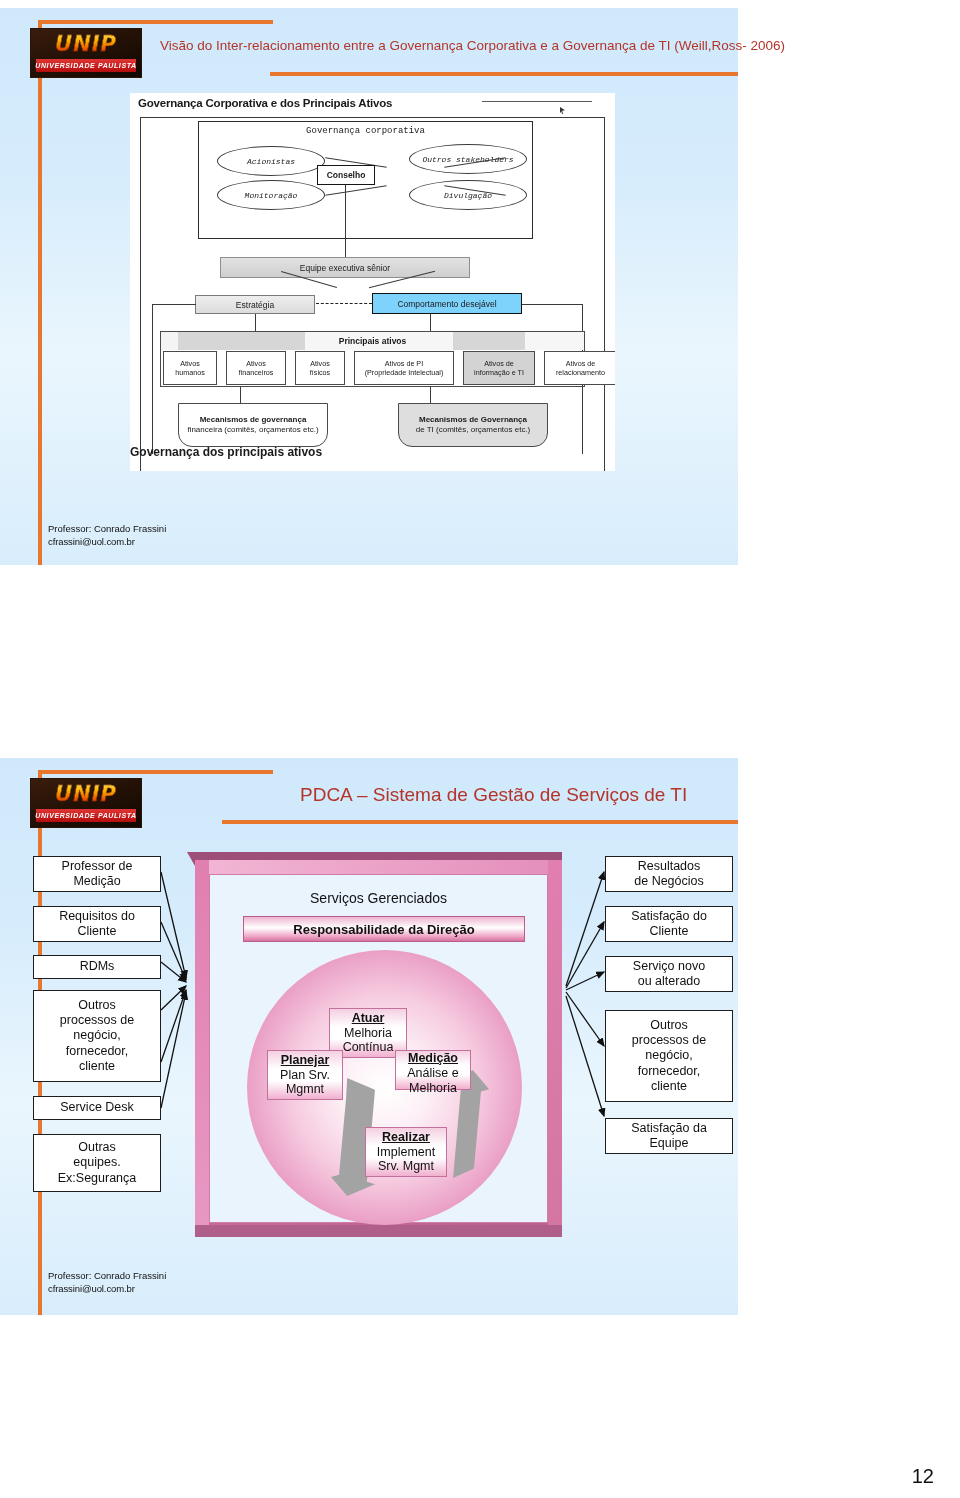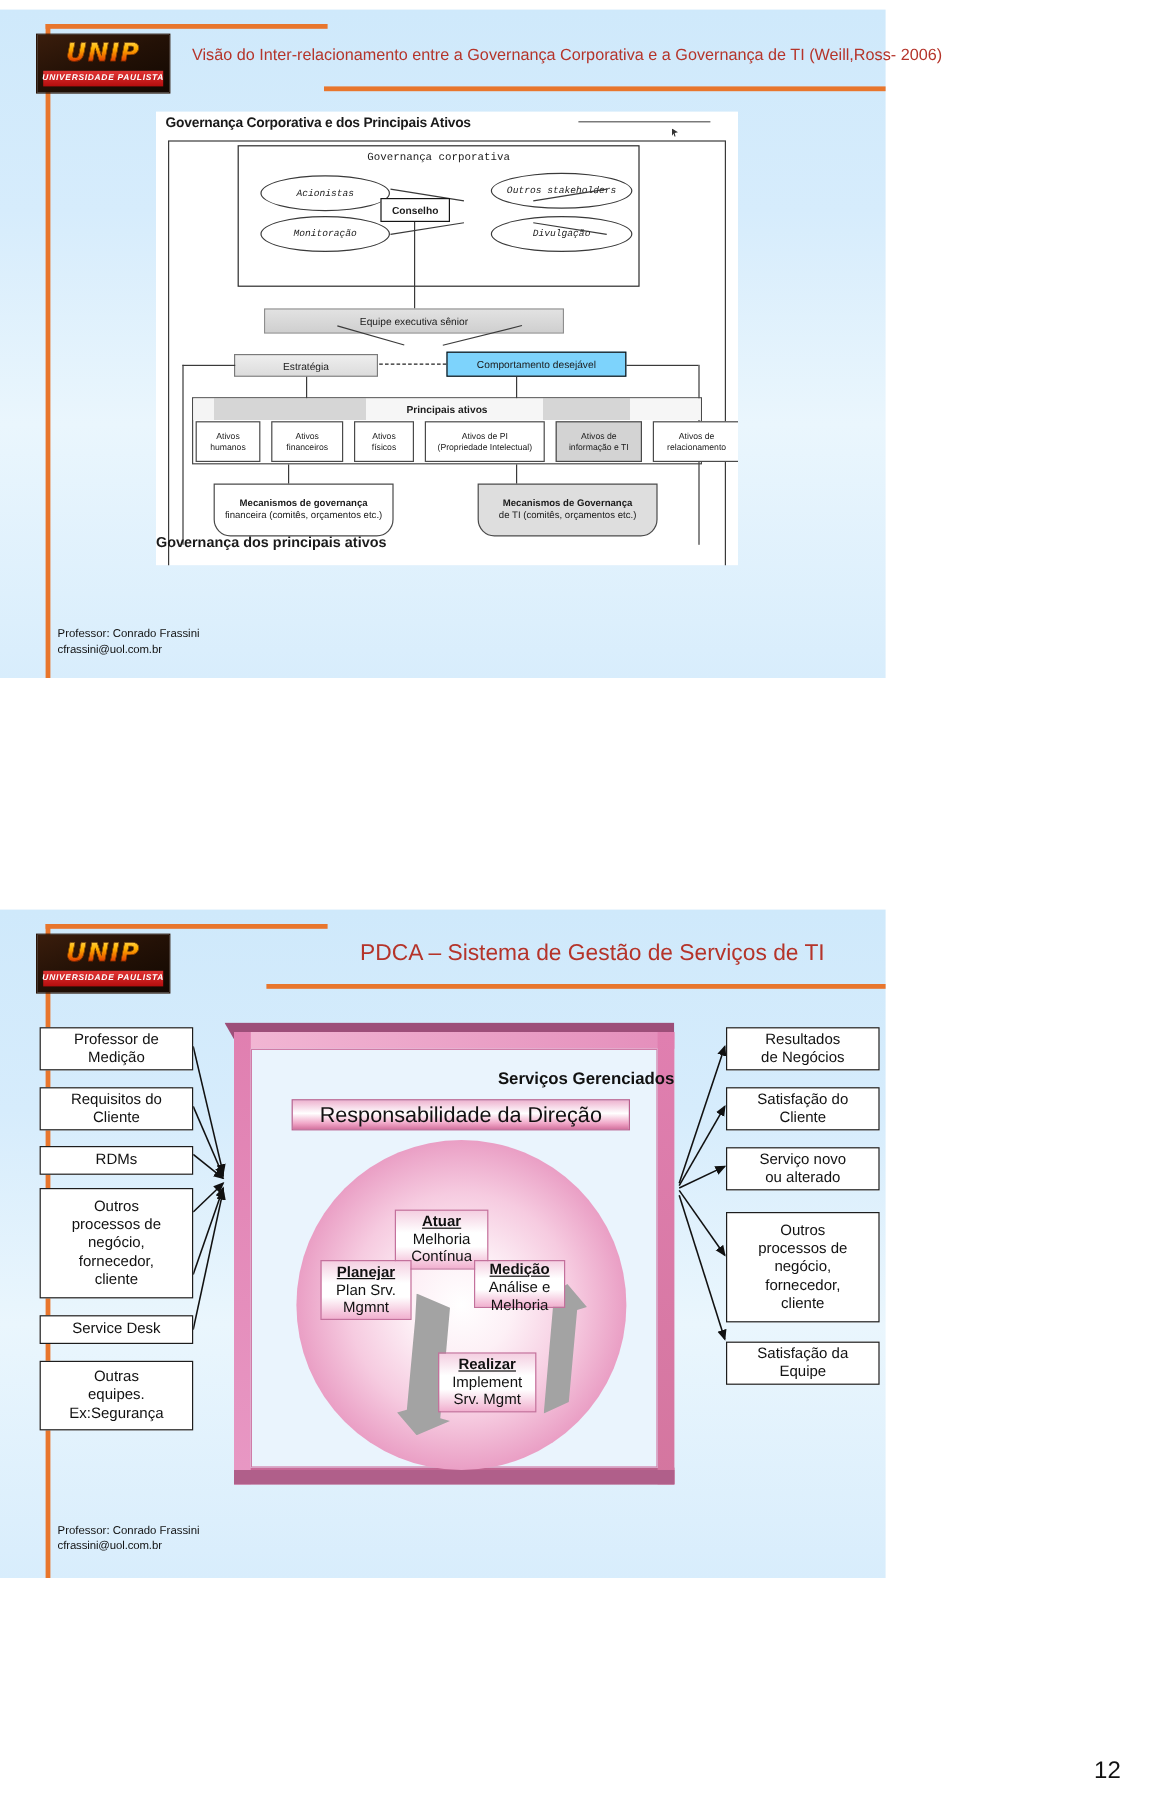--- a/index.html
+++ b/index.html
@@ -190,30 +190,30 @@
     position:absolute; left: 8px; top: 8px; width: 367px; height: 377px;
     background:
       linear-gradient(180deg,#e07fb0,#e898c4) no-repeat left top/14px 100%,
       linear-gradient(180deg,#e07fb0,#d4769f) no-repeat right top/14px 100%,
       linear-gradient(90deg,#f2b7d4,#e48ebb) no-repeat left top/100% 14px,
       linear-gradient(90deg,#c96b99,#b9618a) no-repeat left bottom/100% 14px,
       #eaf4fd;
   }
 
   .sg-title {
-    position:absolute; left: 0; right: 0; top: 30px; text-align:right;
-    font-size: 14px; font-weight: bold; color:#111;
+    position:absolute; left: 0; right: 0; top: 30px; text-align:center;
+    font-size: 14px; font-weight: normal; color:#111;
   }
   .resp-bar {
     position:absolute; left: 48px; top: 56px; width: 282px; height: 26px;
     background: linear-gradient(180deg,#f3c7dd 0%, #ffffff 42%, #ee9dc3 78%, #d7values 100%);
     background: linear-gradient(180deg,#eeb4d0 0%, #ffffff 45%, #f0a6c7 80%, #d4739f 100%);
     border: 1.5px solid #b95e8c;
     display:flex; align-items:center; justify-content:center;
-    font-size: 18px; font-weight:normal; color:#111;
+    font-size: 13px; font-weight:bold; color:#111;
   }
   .circle {
     position:absolute; left: 52px; top: 90px; width: 275px; height: 275px;
     border-radius: 50%;
     background: radial-gradient(circle at 50% 50%, #ffffff 0%, #fdf0f6 22%, #f6cbe0 48%, #e99cc3 72%, #dd84b3 88%, #d673a7 100%);
   }
   .arrow-q {
     position:absolute; background:#a9a9a9;
   }
   .aq1 { 

